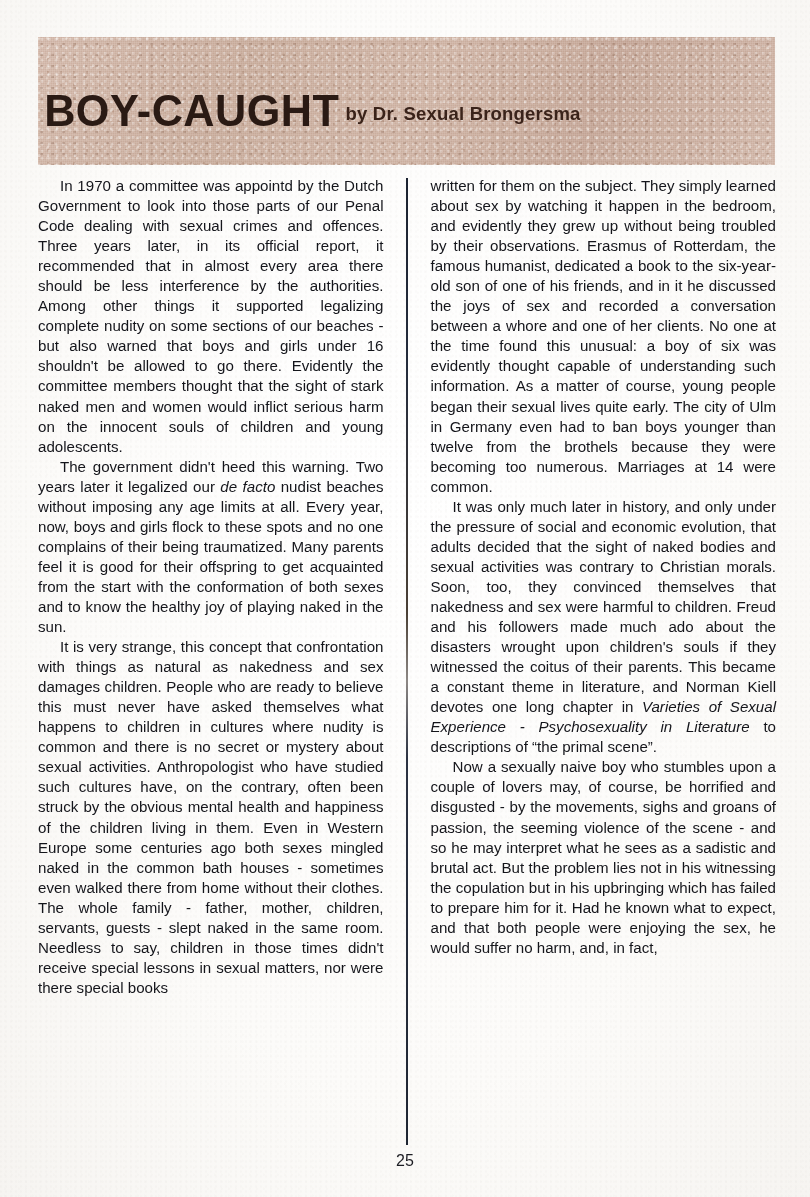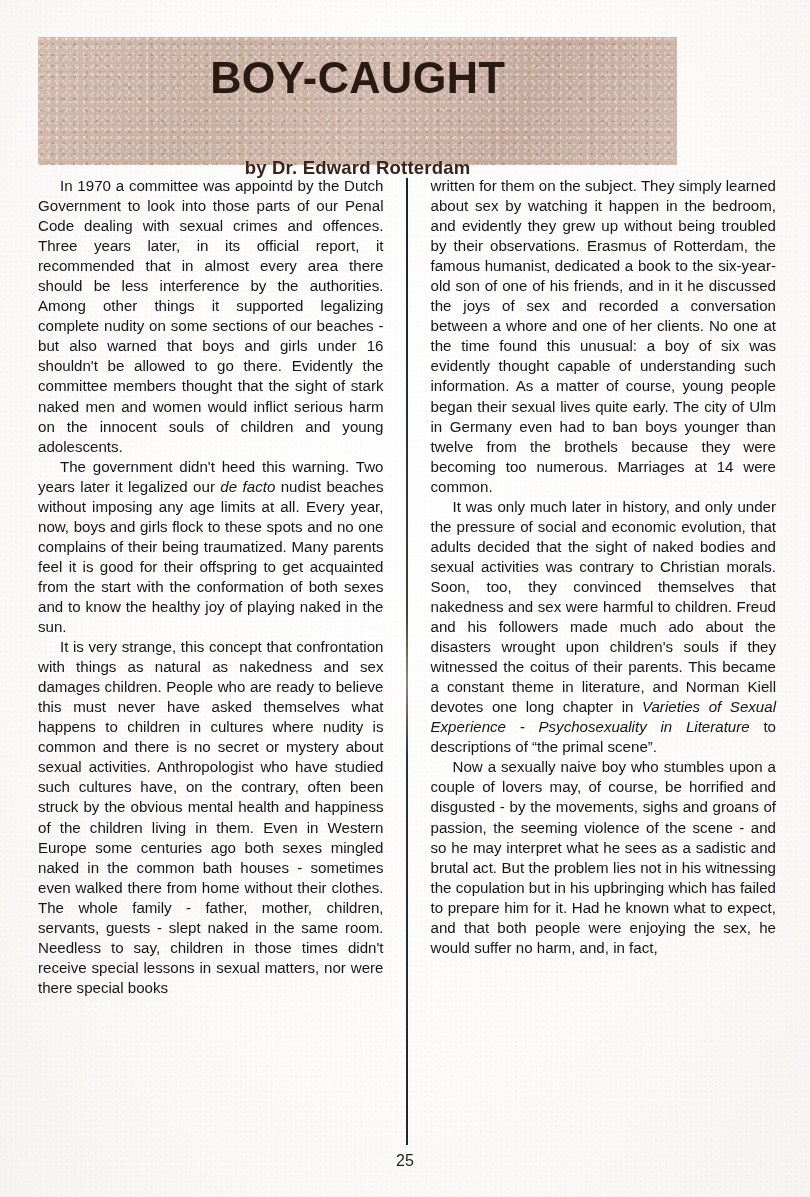--- a/index.html
+++ b/index.html
@@ -23,36 +23,35 @@
     inset: 0;
     background:
       radial-gradient(ellipse at 50% 40%, #ffffff 0%, #fcfbf9 60%, #f6f4f1 100%);
   }
 
   
   .banner {
     position: absolute;
     left: 38px;
     top: 37px;
-    width: 639px;
+    width: 737px;
     height: 128px;
     background-color: #cdb0a1;
     background-image:
       radial-gradient(circle at 12% 20%, rgba(255,255,255,.40) 0 1.2px, transparent 1.6px),
       radial-gradient(circle at 33% 64%, rgba(120,80,60,.30) 0 1.1px, transparent 1.5px),
       radial-gradient(circle at 58% 30%, rgba(255,255,255,.32) 0 1.3px, transparent 1.7px),
       radial-gradient(circle at 77% 72%, rgba(140,95,70,.26) 0 1.1px, transparent 1.5px),
       radial-gradient(circle at 90% 12%, rgba(255,250,240,.30) 0 1.2px, transparent 1.6px),
       linear-gradient(115deg, #d6bcae 0%, #cbaf9f 28%, #d2b7a8 52%, #c7a99a 74%, #d4baac 100%);
     background-size: 9px 9px, 11px 11px, 7px 7px, 13px 13px, 10px 10px, 100% 100%;
     display: flex;
-    flex-direction: column;
+    flex-direction: row;
     align-items: center;
     justify-content: flex-start;
-    gap: 31px;
   }
   .banner::after {
     content: "";
     position: absolute;
     inset: 0;
     pointer-events: none;
     background-image:
       repeating-linear-gradient(0deg, rgba(255,255,255,.05) 0 1px, rgba(150,110,90,.05) 1px 2px),
       repeating-linear-gradient(90deg, rgba(255,255,255,.05) 0 1px, rgba(150,110,90,.05) 1px 2px);
   }
@@ -147,21 +146,21 @@
     background-size: 5px 5px, 7px 7px;
   }
 </style>
 </head>
 <body>
 
 <div id="page">
 
   <div class="banner">
     <div class="banner-title">BOY-CAUGHT</div>
-    <div class="banner-byline">by Dr. Edward Rotterdam</div>
+    <div class="banner-byline">by Dr. Sexual Brongersma</div>
   </div>
 
   <div class="divider"></div>
 
   <div class="columns">
 
     <div class="col left">
       <p class="para">In 1970 a committee was appointd by the Dutch Government to look into those parts of our Penal Code dealing with sexual crimes and offences. Three years later, in its official report, it recommended that in almost every area there should be less interference by the authorities. Among other things it supported legalizing complete nudity on some sections of our beaches - but also warned that boys and girls under 16 shouldn't be allowed to go there. Evidently the committee members thought that the sight of stark naked men and women would inflict serious harm on the innocent souls of children and young adolescents.</p>
       <p class="para"><span>The government didn't heed this warning. Two years later it legalized our </span><em class="ital">de facto</em><span> nudist beaches without imposing any age limits at all. Every year, now, boys and girls flock to these spots and no one complains of their being traumatized. Many parents feel it is good for their offspring to get acquainted from the start with the conformation of both sexes and to know the healthy joy of playing naked in the sun.</span></p>
       <p class="para">It is very strange, this concept that confrontation with things as natural as nakedness and sex damages children. People who are ready to believe this must never have asked themselves what happens to children in cultures where nudity is common and there is no secret or mystery about sexual activities. Anthropologist who have studied such cultures have, on the contrary, often been struck by the obvious mental health and happiness of the children living in them. Even in Western Europe some centuries ago both sexes mingled naked in the common bath houses - sometimes even walked there from home without their clothes. The whole family - father, mother, children, servants, guests - slept naked in the same room. Needless to say, children in those times didn't receive special lessons in sexual matters, nor were there special books</p>

